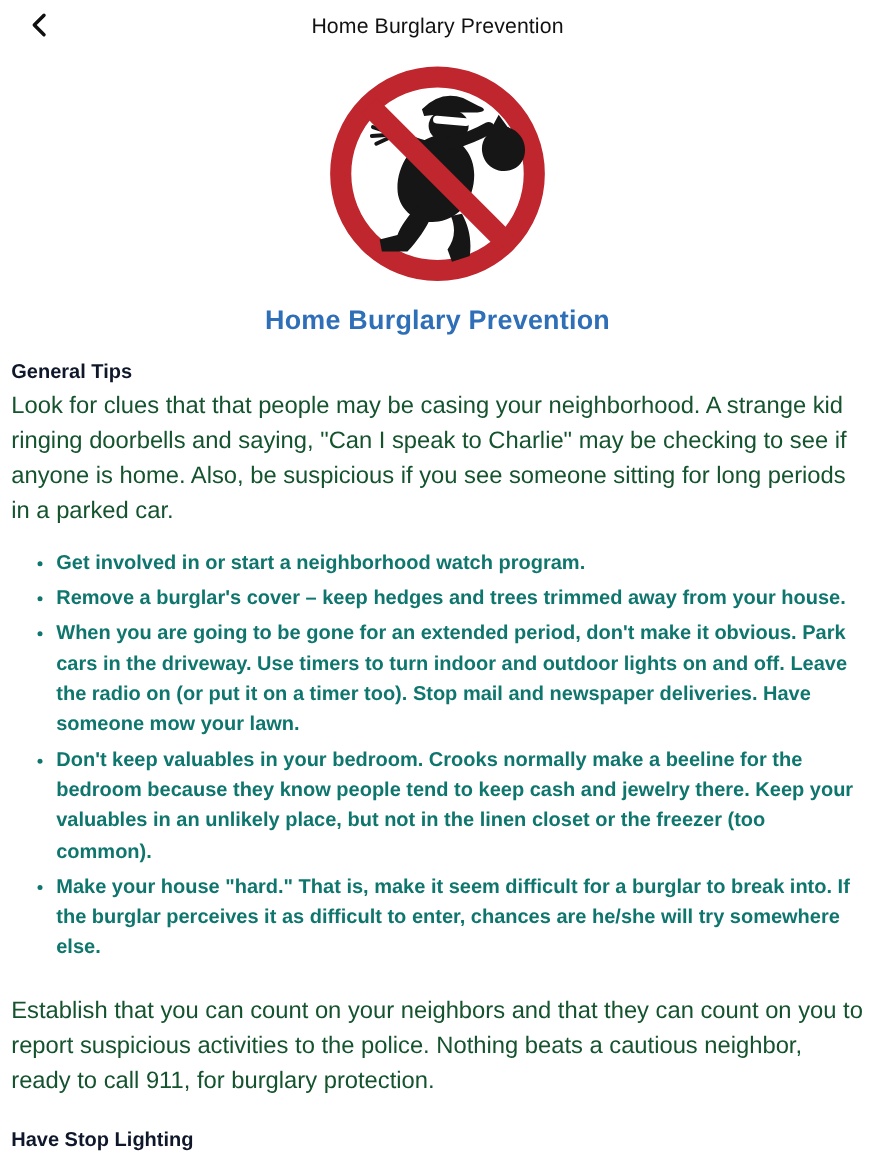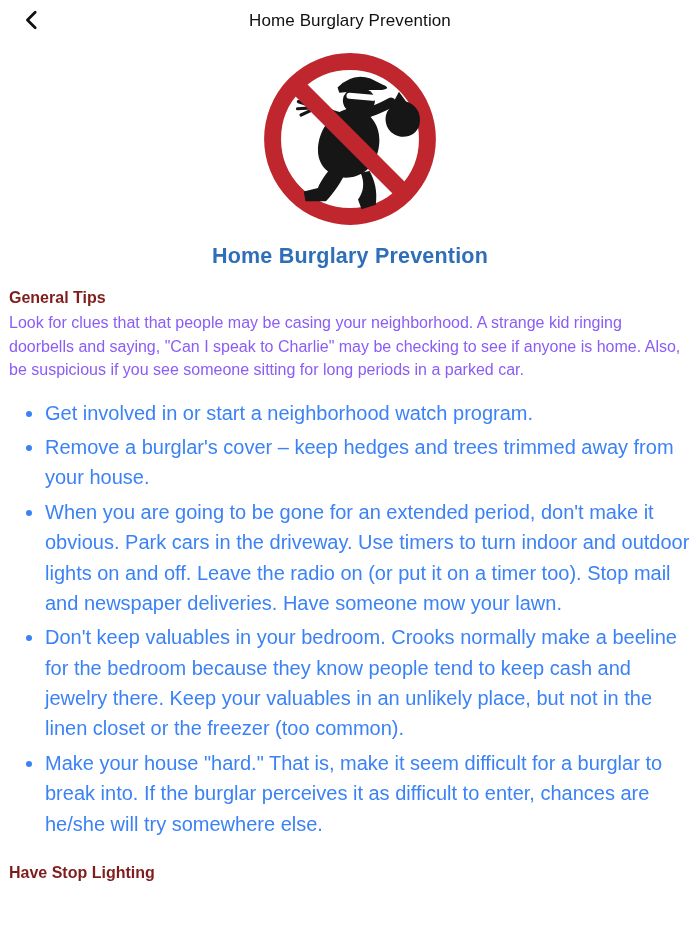--- a/index.html
+++ b/index.html
@@ -57,41 +57,42 @@
     color: #2e6fb7;
     font-size: 21.5px;
     font-weight: 700;
     margin: 16px 0 10px;
     letter-spacing: 0.2px;
   }
 
   .section-heading {
     font-size: 16px;
     font-weight: 700;
-    color: #7f1d1d;
+    color: #0f172a;
     margin: 25px 0 15px;
   }
   .section-heading.tight { margin: 20px 0 4px; }
 
   .body-text {
-    font-size: 16px;
+    font-size: 19px;
     line-height: 1.47;
-    color: #8b5cf6;
+    color: #14532d;
     margin: 4px 0 14px;
   }
 
   .tips-list {
     margin: 16px 0 24px;
     padding-left: 36px;
   }
   .tips-list li {
-    font-size: 20px;
+    font-size: 16px;
     line-height: 1.52;
-    color: #3b82f6;
+    color: #0f766e;
     margin-bottom: 4px;
+    font-weight: bold;
   }
 </style>
 </head>
 <body>
 
 <header class="navbar">
   <button class="back-btn" aria-label="Back">
     <svg width="22" height="22" viewBox="0 0 24 24" fill="none">
       <path d="M15.5 3.5 L7 12 L15.5 20.5" stroke="#111111" stroke-width="3" stroke-linecap="round" stroke-linejoin="round"></path>
     </svg>
@@ -146,19 +147,20 @@
     <ul class="tips-list">
       <li>Get involved in or start a neighborhood watch program.</li>
       <li>Remove a burglar's cover – keep hedges and trees trimmed away from your house.</li>
       <li>When you are going to be gone for an extended period, don't make it obvious. Park cars in the driveway. Use timers to turn indoor and outdoor lights on and off. Leave the radio on (or put it on a timer too). Stop mail and newspaper deliveries. Have someone mow your lawn.</li>
       <li>Don't keep valuables in your bedroom. Crooks normally make a beeline for the bedroom because they know people tend to keep cash and jewelry there. Keep your valuables in an unlikely place, but not in the linen closet or the freezer (too common).</li>
       <li>Make your house "hard." That is, make it seem difficult for a burglar to break into. If the burglar perceives it as difficult to enter, chances are he/she will try somewhere else.</li>
     </ul>
   </section>
 
   <section>
+    <p class="body-text">Establish that you can count on your neighbors and that they can count on you to report suspicious activities to the police. Nothing beats a cautious neighbor, ready to call 911, for burglary protection.</p>
   </section>
 
   <section>
     <h2 class="section-heading">Have Stop Lighting</h2>
   </section>
 
 </main>
 
 </body></html>

